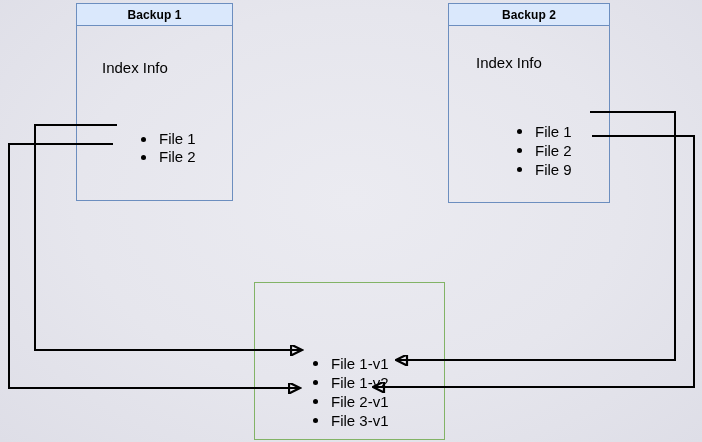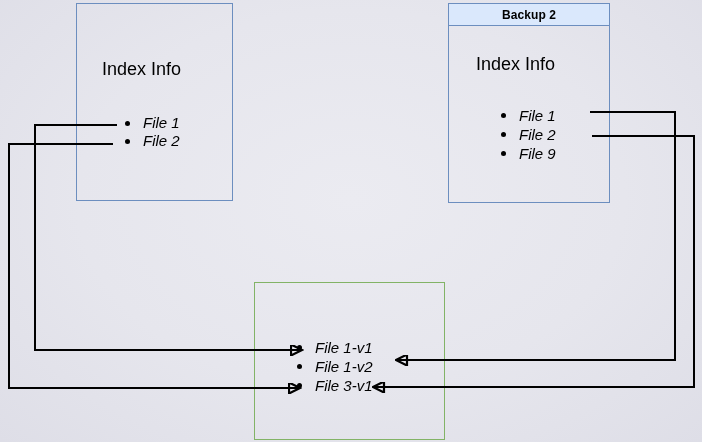--- a/index.html
+++ b/index.html
@@ -33,29 +33,28 @@
     align-items: center;
     justify-content: center;
     font-size: 12px;
     font-weight: 700;
     letter-spacing: 0.1px;
   }
   .blue  .node-header { background: #dae8fc; border-bottom: 1.5px solid #6c8ebf; height: 22px; }
   .green .node-header { background: #d5e8d4; border-bottom: 1.5px solid #82b366; height: 23px; }
   .subtitle {
     position: absolute;
-    font-size: 18px;
+    font-size: 15px;
     white-space: nowrap;
   }
   ul.file-list {
     position: absolute;
-    margin: 0;
+    margin: 16px;
     padding: 0;
     list-style: none;
-    font-style: italic;
   }
   ul.file-list li {
     position: relative;
     padding-left: 20px;
     font-size: 15px;
     white-space: nowrap;
   }
   .lh18 li { line-height: 18px; }
   .lh19 li { line-height: 19px; }
   .dot {
@@ -80,20 +79,23 @@
     stroke: #000;
     stroke-width: 2;
   }
 </style>
 </head>
 <body>
 
 <div class="canvas">
 
   <div class="node blue" style="left:76px; top:3px; width:157px; height:198px;">
+    <div class="node-header">
+      <span>Backup 1</span>
+    </div>
     <div class="subtitle" style="left:25px; top:55px;">Index Info</div>
     <ul class="file-list lh18" style="left:46px; top:110px;">
       <li><span class="dot"></span><span>File 1</span></li>
       <li><span class="dot"></span><span>File 2</span></li>
     </ul>
   </div>
 
   <div class="node blue" style="left:448px; top:3px; width:162px; height:200px;">
     <div class="node-header">
       <span>Backup 2</span>
@@ -103,20 +105,21 @@
       <li><span class="dot"></span><span>File 1</span></li>
       <li><span class="dot"></span><span>File 2</span></li>
       <li><span class="dot"></span><span>File 9</span></li>
     </ul>
   </div>
 
   <div class="node green" style="left:254px; top:282px; width:191px; height:158px;">
     <ul class="file-list lh19" style="left:40px; top:55px;">
       <li><span class="dot"></span><span>File 1-v1</span></li>
       <li><span class="dot"></span><span>File 1-v2</span></li>
+      <li><span class="dot"></span><span>File 2-v1</span></li>
       <li><span class="dot"></span><span>File 3-v1</span></li>
     </ul>
   </div>
 
   <svg class="wires" width="702" height="442" viewBox="0 0 702 442">
     <defs>
       <marker id="arrowhead" viewBox="0 0 10 10" refX="10" refY="5" markerWidth="14" markerHeight="11" markerUnits="userSpaceOnUse" orient="auto">
         <path d="M0,0 L10,5 L0,10 Z" fill="#000" stroke="none"></path>
       </marker>
     </defs>

